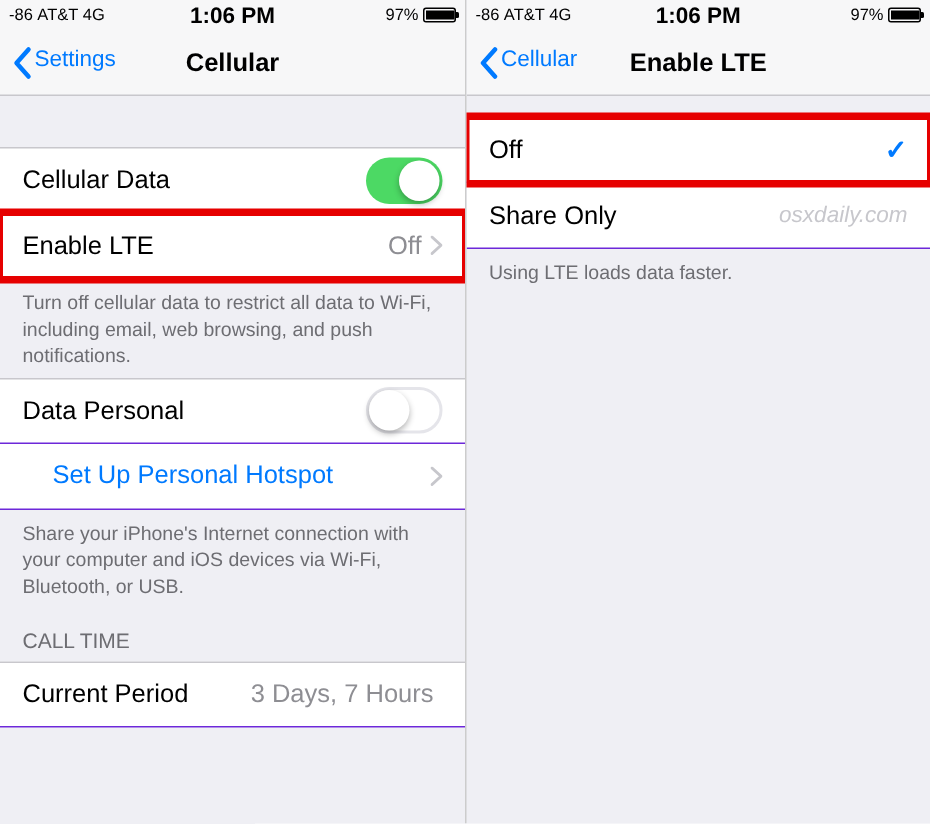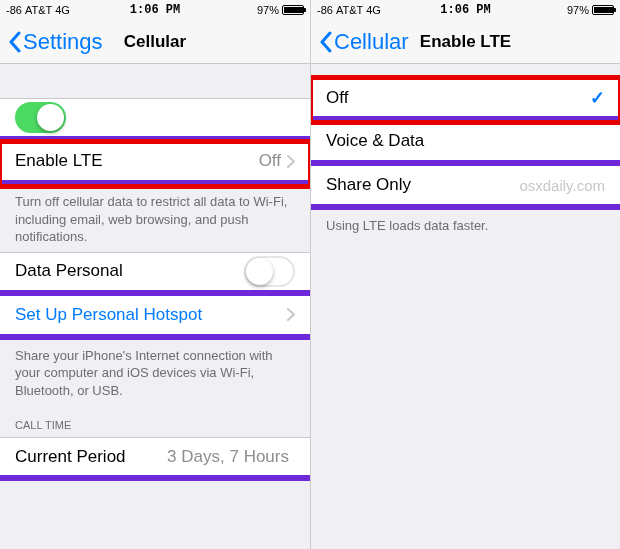--- a/index.html
+++ b/index.html
@@ -26,40 +26,39 @@
       height: 20px;
       background: #f7f7f8;
       display: flex;
       align-items: center;
       justify-content: space-between;
       padding: 0 6px;
       font-size: 11px;
       color: #000;
     }
     .status-left, .status-right { display: flex; align-items: center; gap: 3px; }
-    .status-center { position: absolute; left: 0; right: 0; text-align: center; font-weight: 600; font-size: 12px; pointer-events: none; font-family: Liberation Mono, monospace;}
+    .status-center { position: absolute; left: 0; right: 0; text-align: center; font-weight: 600; font-size: 15px; pointer-events: none;}
     .batt-icon { display: inline-block; width: 22px; height: 10px; border: 1px solid #000; border-radius: 2px; position: relative; }
     .batt-icon::after { content: ""; position: absolute; right: -3px; top: 2px; width: 2px; height: 4px; background: #000; border-radius: 0 1px 1px 0;}
     .batt-fill { position: absolute; left: 1px; top: 1px; bottom: 1px; width: 95%; background: #000; }
 
     
     .nav-bar {
       height: 44px;
       background: #f7f7f8;
       border-bottom: 1px solid #c8c7cc;
       display: flex;
       align-items: center;
       position: relative;
       padding: 0 8px;
     }
     .nav-back {
       display: flex;
-      align-items: center;
       color: #007aff;
-      font-size: 22px;
+      font-size: 15px;
       gap: 2px;
     }
     .nav-back svg { width: 13px; height: 22px; }
     .nav-title {
       position: absolute;
       left: 0; right: 0;
       text-align: center;
       font-size: 17px;
       font-weight: 600;
       color: #000;
@@ -73,38 +72,38 @@
 
     .cell {
       background: #fff;
       min-height: 44px;
       display: flex;
       align-items: center;
       padding: 0 15px;
       font-size: 17px;
       color: #000;
       border-top: 1px solid #c8c7cc;
-      border-bottom: 6px solid #6d28d9;
+      border-bottom: 1px solid #6d28d9;
       position: relative;
     }
     .cell + .cell { border-top: none; }
     .cell .label { flex: 1; }
     .cell .detail { color: #8e8e93; font-size: 17px; margin-right: 6px; }
-    .cell .link { color: #007aff; }
+    .cell .link { color: #007aff; margin-left: 20px; }
     .chevron { color: #c7c7cc; }
     .chevron svg { width: 8px; height: 13px; display: block; }
 
     .footer-text {
       font-size: 13px;
       color: #6d6d72;
       padding: 7px 15px 6px;
       line-height: 1.35;
     }
     .header-text {
-      font-size: 11px;
+      font-size: 14px;
       color: #6d6d72;
       padding: 14px 15px 6px;
       text-transform: uppercase;
     }
 
     
     .switch {
       width: 51px; height: 31px; border-radius: 16px; position: relative;
       background: #e5e5ea;
     }
@@ -125,20 +124,21 @@
       outline-offset: -2px;
       z-index: 5;
     }
 
     
     .check { color: #007aff; font-size: 18px; font-weight: 600; }
 
     .watermark {
       color: #c7c7cc;
       font-size: 15px;
+      font-style: italic;
     }
   </style>
 </head>
 <body>
 
 <div class="screen">
   <div class="status-bar">
     <div class="status-left">
       <span>-86</span>
       <span>AT&amp;T</span>
@@ -160,20 +160,21 @@
         </svg>
       <span>Settings</span>
     </div>
     <div class="nav-title">Cellular</div>
   </div>
 
   <div class="content">
     <div class="group-gap"></div>
 
     <div class="cell">
+      <span class="label">Cellular Data</span>
       <div class="switch on">
           <div class="knob"></div>
         </div>
     </div>
     <div class="cell highlight">
       <span class="label">Enable LTE</span>
       <span class="detail">Off</span>
       <span class="chevron">
           <svg viewBox="0 0 8 13">
             <path d="M1 1 L7 6.5 L1 12" stroke="#c7c7cc" stroke-width="2" fill="none" stroke-linecap="round" stroke-linejoin="round"></path>
@@ -234,21 +235,18 @@
   </div>
 
   <div class="content">
     <div class="group-gap-sm"></div>
 
     <div class="cell highlight">
       <span class="label">Off</span>
       <span class="check">✓</span>
     </div>
     <div class="cell">
-      <span class="label">Voice &amp; Data</span>
-    </div>
-    <div class="cell">
       <span class="label">Share Only</span>
       <span class="watermark">osxdaily.com</span>
     </div>
     <div class="footer-text">Using LTE loads data faster.</div>
   </div>
 </div>
 
 </body></html>

